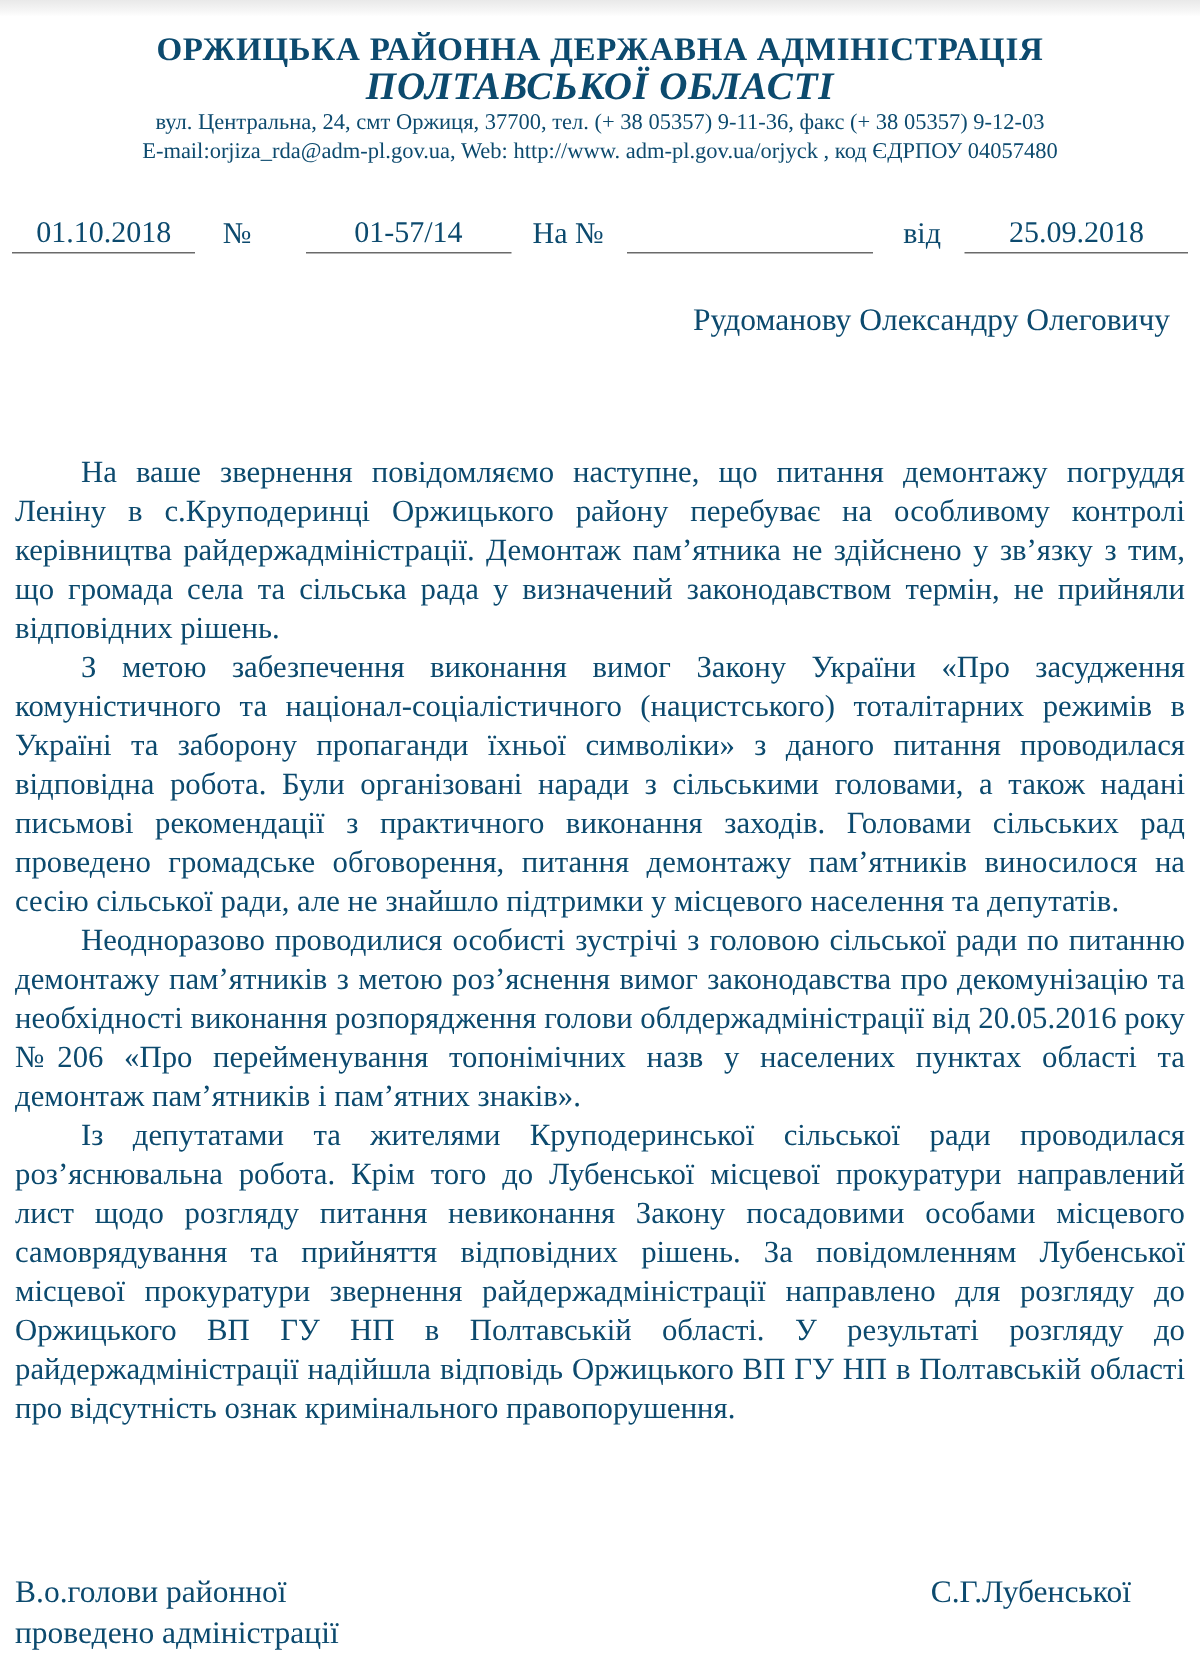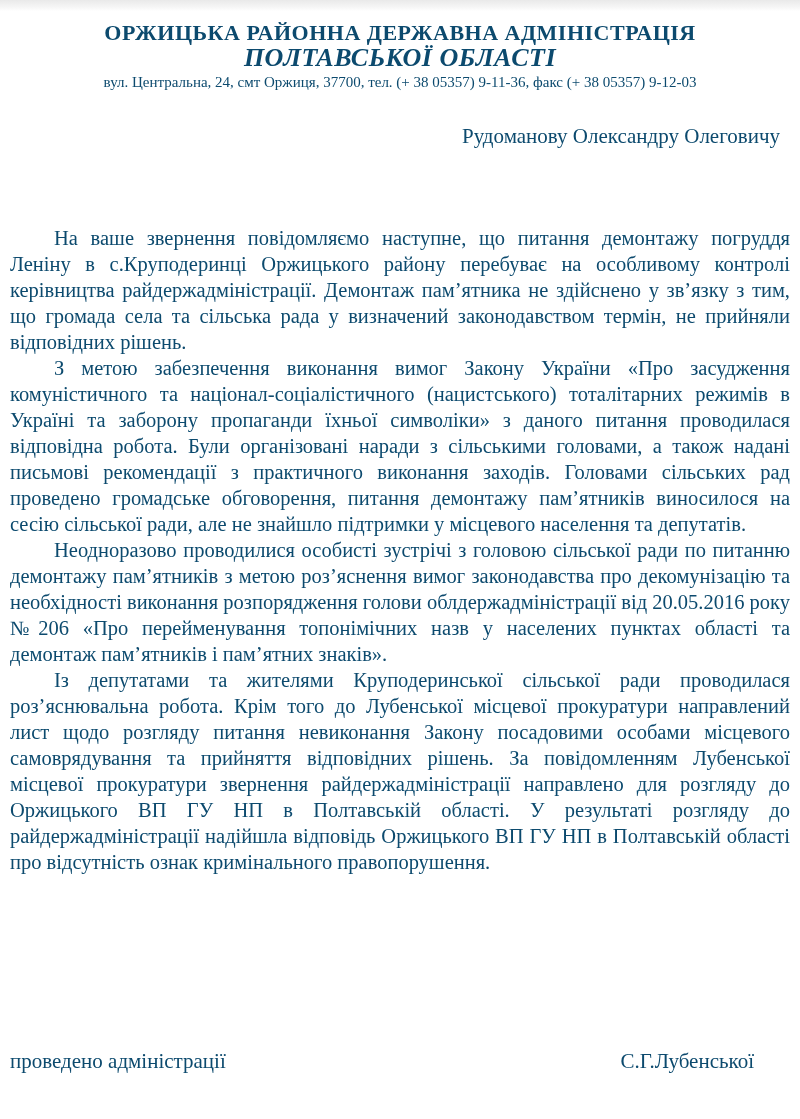--- a/index.html
+++ b/index.html
@@ -116,31 +116,42 @@
 </head>
 <body>
 
 <div class="page">
   <div class="scan-strip"></div>
 
   <div class="letterhead">
     <div class="org-name">ОРЖИЦЬКА РАЙОННА ДЕРЖАВНА АДМІНІСТРАЦІЯ</div>
     <div class="org-region">ПОЛТАВСЬКОЇ ОБЛАСТІ</div>
     <div class="org-address">вул. Центральна, 24, смт Оржиця, 37700, тел.  (+ 38 05357) 9-11-36, факс (+ 38 05357) 9-12-03</div>
+    <div class="org-contacts">E-mail:orjiza_rda@adm-pl.gov.ua, Web: http://www. adm-pl.gov.ua/orjyck , код ЄДРПОУ 04057480</div>
   </div>
 
+  <div class="ref-row">
+    <span class="ref-value ref-date">01.10.2018</span>
+    <span class="ref-label ref-label-no">№</span>
+    <span class="ref-value ref-number">01-57/14</span>
+    <span class="ref-label ref-label-na">На №</span>
+    <span class="ref-value ref-blank"></span>
+    <span class="ref-label ref-label-vid">від</span>
+    <span class="ref-value ref-reply-date">25.09.2018</span>
+  </div>
 
   <div class="addressee">Рудоманову Олександру Олеговичу</div>
 
   <div class="body-block">
     <p>На ваше звернення повідомляємо наступне, що питання демонтажу погруддя Леніну в с.Круподеринці Оржицького району перебуває на особливому контролі керівництва райдержадміністрації. Демонтаж пам’ятника не здійснено у зв’язку з тим, що громада села та сільська рада у визначений законодавством термін, не прийняли відповідних рішень.</p>
     <p>З метою забезпечення виконання вимог Закону України «Про засудження комуністичного та націонал-соціалістичного (нацистського) тоталітарних режимів в Україні та заборону пропаганди їхньої символіки» з даного питання проводилася відповідна робота. Були організовані наради з сільськими головами, а також надані письмові рекомендації з практичного виконання заходів. Головами сільських рад проведено громадське обговорення, питання демонтажу пам’ятників виносилося на сесію сільської ради, але не знайшло підтримки у місцевого населення та депутатів.</p>
     <p>Неодноразово проводилися особисті зустрічі з головою сільської ради по питанню демонтажу пам’ятників з метою роз’яснення вимог законодавства про декомунізацію та необхідності виконання розпорядження голови облдержадміністрації від 20.05.2016 року №206 «Про перейменування топонімічних назв у населених пунктах області та демонтаж пам’ятників і пам’ятних знаків».</p>
     <p>Із депутатами та жителями Круподеринської сільської ради проводилася роз’яснювальна робота. Крім того до Лубенської місцевої прокуратури направлений лист щодо розгляду питання невиконання Закону посадовими особами місцевого самоврядування та прийняття відповідних рішень. За повідомленням Лубенської місцевої прокуратури звернення райдержадміністрації направлено для розгляду до Оржицького ВП ГУ НП в Полтавській області. У результаті розгляду до райдержадміністрації надійшла відповідь Оржицького ВП ГУ НП в Полтавській області про відсутність ознак кримінального правопорушення.</p>
   </div>
 
   <div class="signature">
     <div class="sig-position">
+      <div>В.о.голови районної</div>
       <div>проведено адміністрації</div>
     </div>
     <div class="sig-name">С.Г.Лубенської</div>
   </div>
 </div>
 
 </body></html>

